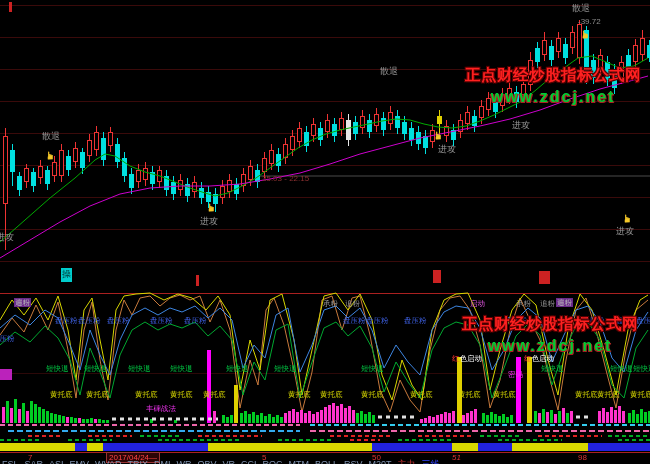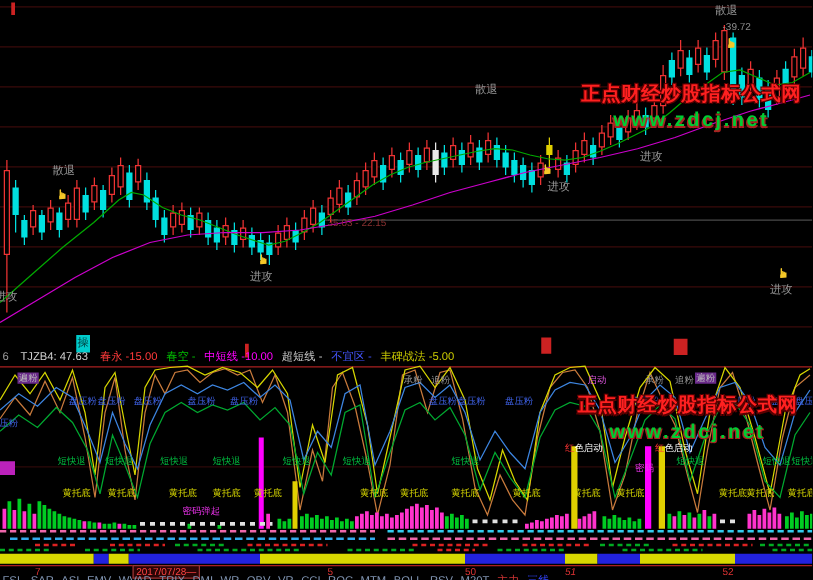--- a/index.html
+++ b/index.html
@@ -448,43 +448,39 @@
       <div class="lbl" style="left: 320px; top: 390px; color: rgb(216, 216, 0); font-size: 7.5px;">黄托底</div>
       <div class="lbl" style="left: 361px; top: 390px; color: rgb(216, 216, 0); font-size: 7.5px;">黄托底</div>
       <div class="lbl" style="left: 410px; top: 390px; color: rgb(216, 216, 0); font-size: 7.5px;">黄托底</div>
       <div class="lbl" style="left: 458px; top: 390px; color: rgb(216, 216, 0); font-size: 7.5px;">黄托底</div>
       <div class="lbl" style="left: 493px; top: 390px; color: rgb(216, 216, 0); font-size: 7.5px;">黄托底</div>
       <div class="lbl" style="left: 575px; top: 390px; color: rgb(216, 216, 0); font-size: 7.5px;">黄托底</div>
       <div class="lbl" style="left: 597px; top: 390px; color: rgb(216, 216, 0); font-size: 7.5px;">黄托底</div>
       <div class="lbl" style="left: 630px; top: 390px; color: rgb(216, 216, 0); font-size: 7.5px;">黄托底</div>
       <div class="lbl" style="left: 452px; top: 354px; color: rgb(255, 255, 255); font-size: 7.5px;"><span style="color: rgb(255, 51, 51);">红</span>色启动</div>
       <div class="lbl" style="left: 524px; top: 354px; color: rgb(255, 255, 255); font-size: 7.5px;"><span style="color: rgb(255, 51, 51);">红</span>色启动</div>
-      <div class="lbl" style="left: 146px; top: 404px; color: rgb(238, 51, 238); font-size: 7.5px;">密码弹起</div>
+      <div class="lbl" style="left: 146px; top: 404px; color: rgb(238, 51, 238); font-size: 7.5px;">丰碑战法</div>
       <div class="lbl" style="left: 508px; top: 370px; color: rgb(238, 51, 238); font-size: 7.5px;">密码</div>
       <div class="tick" style="left: 28px; top: 453px;">7</div>
       <div class="tick" style="left: 262px; top: 453px;">5</div>
       <div class="tick" style="left: 372px; top: 453px;">50</div>
       <div class="tick" style="left: 452px; top: 453px; font-style: italic;">51</div>
-      <div class="tick" style="left: 578px; top: 453px;">52</div>
+      <div class="tick" style="left: 578px; top: 453px;">98</div>
     </div>
 
   <div class="wm" id="wm1">
     <div class="t">正点财经炒股指标公式网</div>
     <div class="u">www.zdcj.net</div>
   </div>
   <div class="wm" id="wm2">
     <div class="t">正点财经炒股指标公式网</div>
     <div class="u">www.zdcj.net</div>
   </div>
 
   <div class="badge" id="cyanbadge" style="width: 11px; height: 14px; background: rgb(0, 204, 204); position: absolute; left: 61px; top: 268px;">
     <i>操</i>
   </div>
 
-  <div id="header">
-    <span style="color:#999">6</span>
-    <span style="color:#cfcfcf">TJZB4: 47.63</span>
-  <span style="color: rgb(255, 58, 58);">春永 -15.00</span><span style="color: rgb(0, 187, 0);">春空 -</span><span style="color: rgb(255, 0, 255);">中短线 -10.00</span><span style="color: rgb(200, 200, 200);">超短线 -</span><span style="color: rgb(68, 85, 255);">不宜区 -</span><span style="color: rgb(204, 204, 0);">丰碑战法 -5.00</span></div>
-
-  <div id="datebox">2017/07/28—</div>
+
+  <div id="datebox">2017/04/24—</div>
 
   <div id="tabs"><span style="color: rgb(127, 147, 176);">FSL</span><span style="color: rgb(127, 147, 176);">SAR</span><span style="color: rgb(127, 147, 176);">ASI</span><span style="color: rgb(127, 147, 176);">EMV</span><span style="color: rgb(127, 147, 176);">WVAD</span><span style="color: rgb(127, 147, 176);">TRIX</span><span style="color: rgb(127, 147, 176);">DMI</span><span style="color: rgb(127, 147, 176);">WR</span><span style="color: rgb(127, 147, 176);">OBV</span><span style="color: rgb(127, 147, 176);">VR</span><span style="color: rgb(127, 147, 176);">CCI</span><span style="color: rgb(127, 147, 176);">ROC</span><span style="color: rgb(127, 147, 176);">MTM</span><span style="color: rgb(127, 147, 176);">BOLL</span><span style="color: rgb(127, 147, 176);">RSV</span><span style="color: rgb(127, 147, 176);">M20T</span><span style="color: rgb(204, 51, 51);">主力</span><span style="color: rgb(51, 68, 255);">三线</span></div>
 </div>
 
 </body></html>

